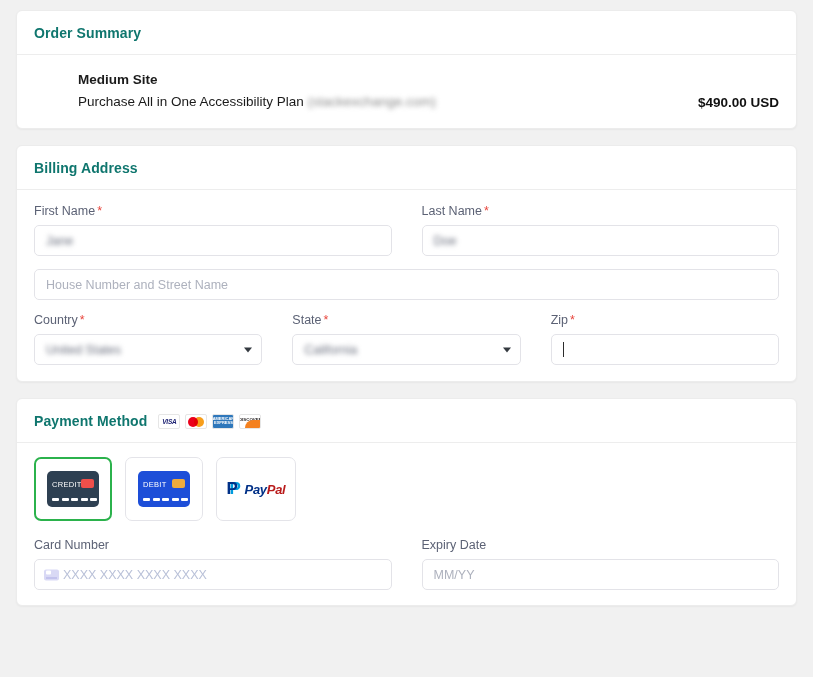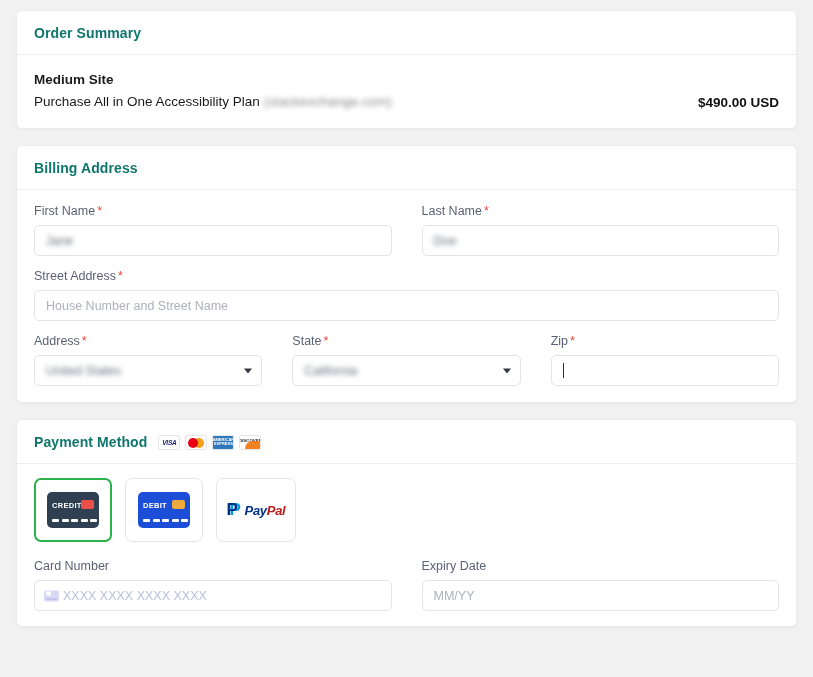--- a/index.html
+++ b/index.html
@@ -28,21 +28,21 @@
   }
   .card-title {
     font-size: 14px;
     font-weight: bold;
     color: #0f766e;
     letter-spacing: .1px;
   }
   .card-body { padding: 14px 17px 16px 17px; }
 
   
-  .summary-row { display: flex; align-items: flex-start; justify-content: space-between; }
+  .summary-row { display: flex; align-items: flex-start; justify-content: space-between; margin-left: 44px; }
   .summary-left { padding-top: 1px; }
   .summary-name { font-size: 13.5px; font-weight: bold; color: #1b1b1b; line-height: 19px; }
   .summary-desc { font-size: 13.5px; color: #1b1b1b; line-height: 21px; margin-top: 2px; }
   .blur-text { color: #8b8b8b; filter: blur(2.6px); display: inline-block; }
   .summary-price { font-size: 13.5px; font-weight: bold; color: #111; padding-top: 26px; white-space: nowrap; }
 
   
   .row { display: flex; gap: 30px; margin-bottom: 13px; }
   .row:last-child { margin-bottom: 0; }
   .field { flex: 1 1 0; min-width: 0; }
@@ -113,21 +113,21 @@
   }
   .pm-opt.selected { border: 2px solid #2bb24c; }
   .minicard {
     width: 52px; height: 36px; border-radius: 5px;
     position: relative;
     display: flex; flex-direction: column;
   }
   .minicard.credit { background: #2e4052; }
   .minicard.debit { background: #1d4ed8; }
   .minicard .mlabel {
-    color: #fff; font-size: 7.5px; font-weight: bold; letter-spacing: .3px;
+    color: #fff; font-size: 7.5px; font-weight: normal; letter-spacing: .3px;
     position: absolute; left: 5px; top: 9px;
   }
   .minicard .chip {
     position: absolute; right: 5px; top: 7.5px;
     width: 13px; height: 9px; border-radius: 2px;
   }
   .minicard.credit .chip { background: #ef4f4a; }
   .minicard.debit .chip { background: #efab3c; }
   .dashes { position: absolute; left: 5px; bottom: 6px; display: flex; gap: 2.5px; }
   .dashes i { display: block; width: 7px; height: 3px; background: #fff; border-radius: 1px; }
@@ -217,31 +217,28 @@
             <span>Last Name</span><span class="req">*</span>
           </label>
           <div class="input">
             <span class="val-blur">Doe</span>
           </div>
         </div>
       </div>
 
       <div class="row">
         <div class="field">
-          <label class="label">
-            <span>Street Address</span><span class="req">*</span>
-          </label>
           <input class="input" type="text" placeholder="House Number and Street Name" style="">
         </div>
       </div>
 
       <div class="row">
         <div class="field">
           <label class="label">
-            <span>Address</span><span class="req">*</span>
+            <span>Country</span><span class="req">*</span>
           </label>
           <div class="select-wrap">
             <div class="input caretcell">
               <span class="val-blur">United States</span>
             </div>
             <span class="caret"></span>
           </div>
         </div>
         <div class="field">
           <label class="label">

